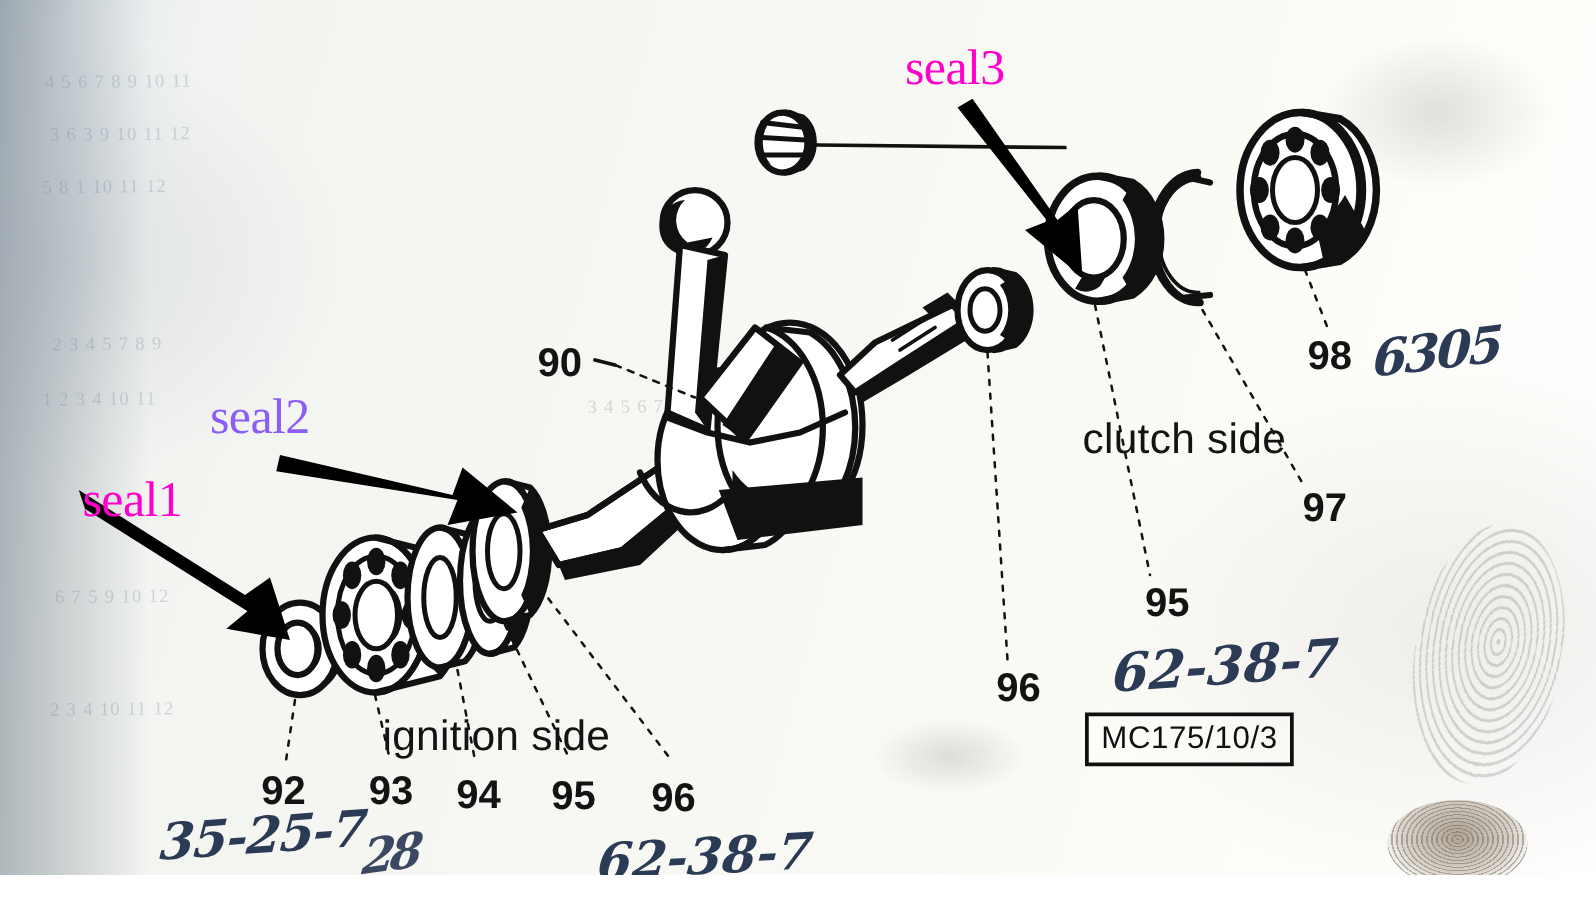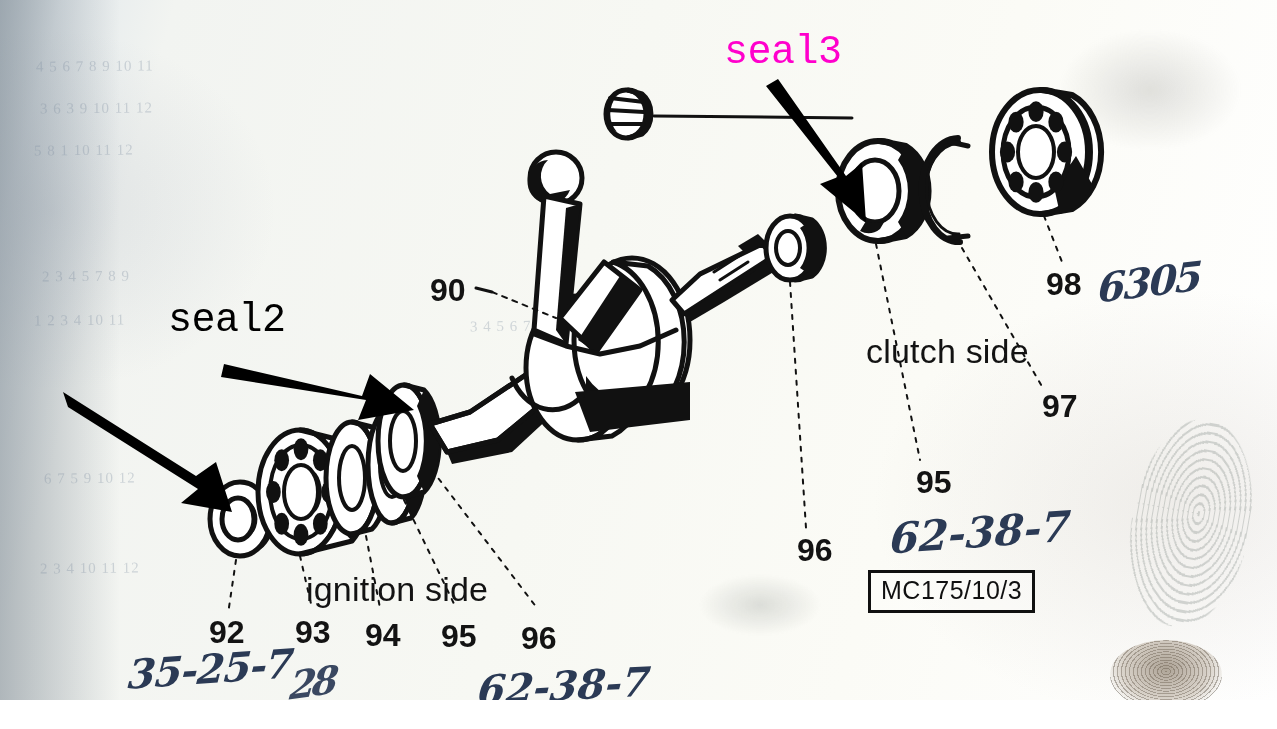--- a/index.html
+++ b/index.html
@@ -154,21 +154,21 @@
   }
   .hw-6305  { left: 1098px; top: 258px; font-size: 40px; transform: rotate(-7deg) skewX(-9deg); letter-spacing: -2px; }
   .hw-62387 { left: 890px;  top: 508px; font-size: 42px; transform: rotate(-4deg) skewX(-7deg); letter-spacing: 0px; }
   .hw-35257 { left: 128px;  top: 645px; font-size: 40px; transform: rotate(-4deg) skewX(-8deg); letter-spacing: -1px; }
   .hw-scrib { left: 290px;  top: 660px; font-size: 38px; transform: rotate(-8deg) skewX(-14deg); letter-spacing: -4px; opacity: 0.92; }
   .hw-62387b{ left: 478px;  top: 662px; font-size: 40px; transform: rotate(-3deg) skewX(-8deg); }
 
   
   .annot-label {
     position: absolute;
-    font-family: Liberation Mono, monospace;
+    font-family: Liberation Serif, serif;
     font-size: 40px;
     font-weight: 400;
     letter-spacing: -0.5px;
     white-space: nowrap;
     user-select: none;
   }
   #annot-arrows {
     position: absolute;
     left: 0; top: 0;
     width: 1277px; height: 729px;
@@ -372,17 +372,18 @@
     <g fill="#000000">
 
       <path d="M63 392 L196 476 L216 462 L232 512 L181 503 L198 489 L68 407 Z"></path>
 
       <path d="M224 364 L362 396 L370 374 L414 410 L358 420 L366 400 L221 377 Z"></path>
 
       <path d="M778 79 L846 176 L862 163 L866 222 L820 184 L838 177 L766 86 Z"></path>
     </g>
   </svg>
 
-  <div class="annot-label" style="left:168px; top:298px; color:#000000;">seal2</div>
+  <div class="annot-label" style="left:66px;  top:376px; color:#FF00CC;">seal1</div>
+  <div class="annot-label" style="left:168px; top:309px; color:#8b5cf6;">seal2</div>
   <div class="annot-label" style="left:724px; top:30px;  color:#FF00CC;">seal3</div>
 
   <div class="bottom-strip"></div>
 </div>
 
 </body></html>

